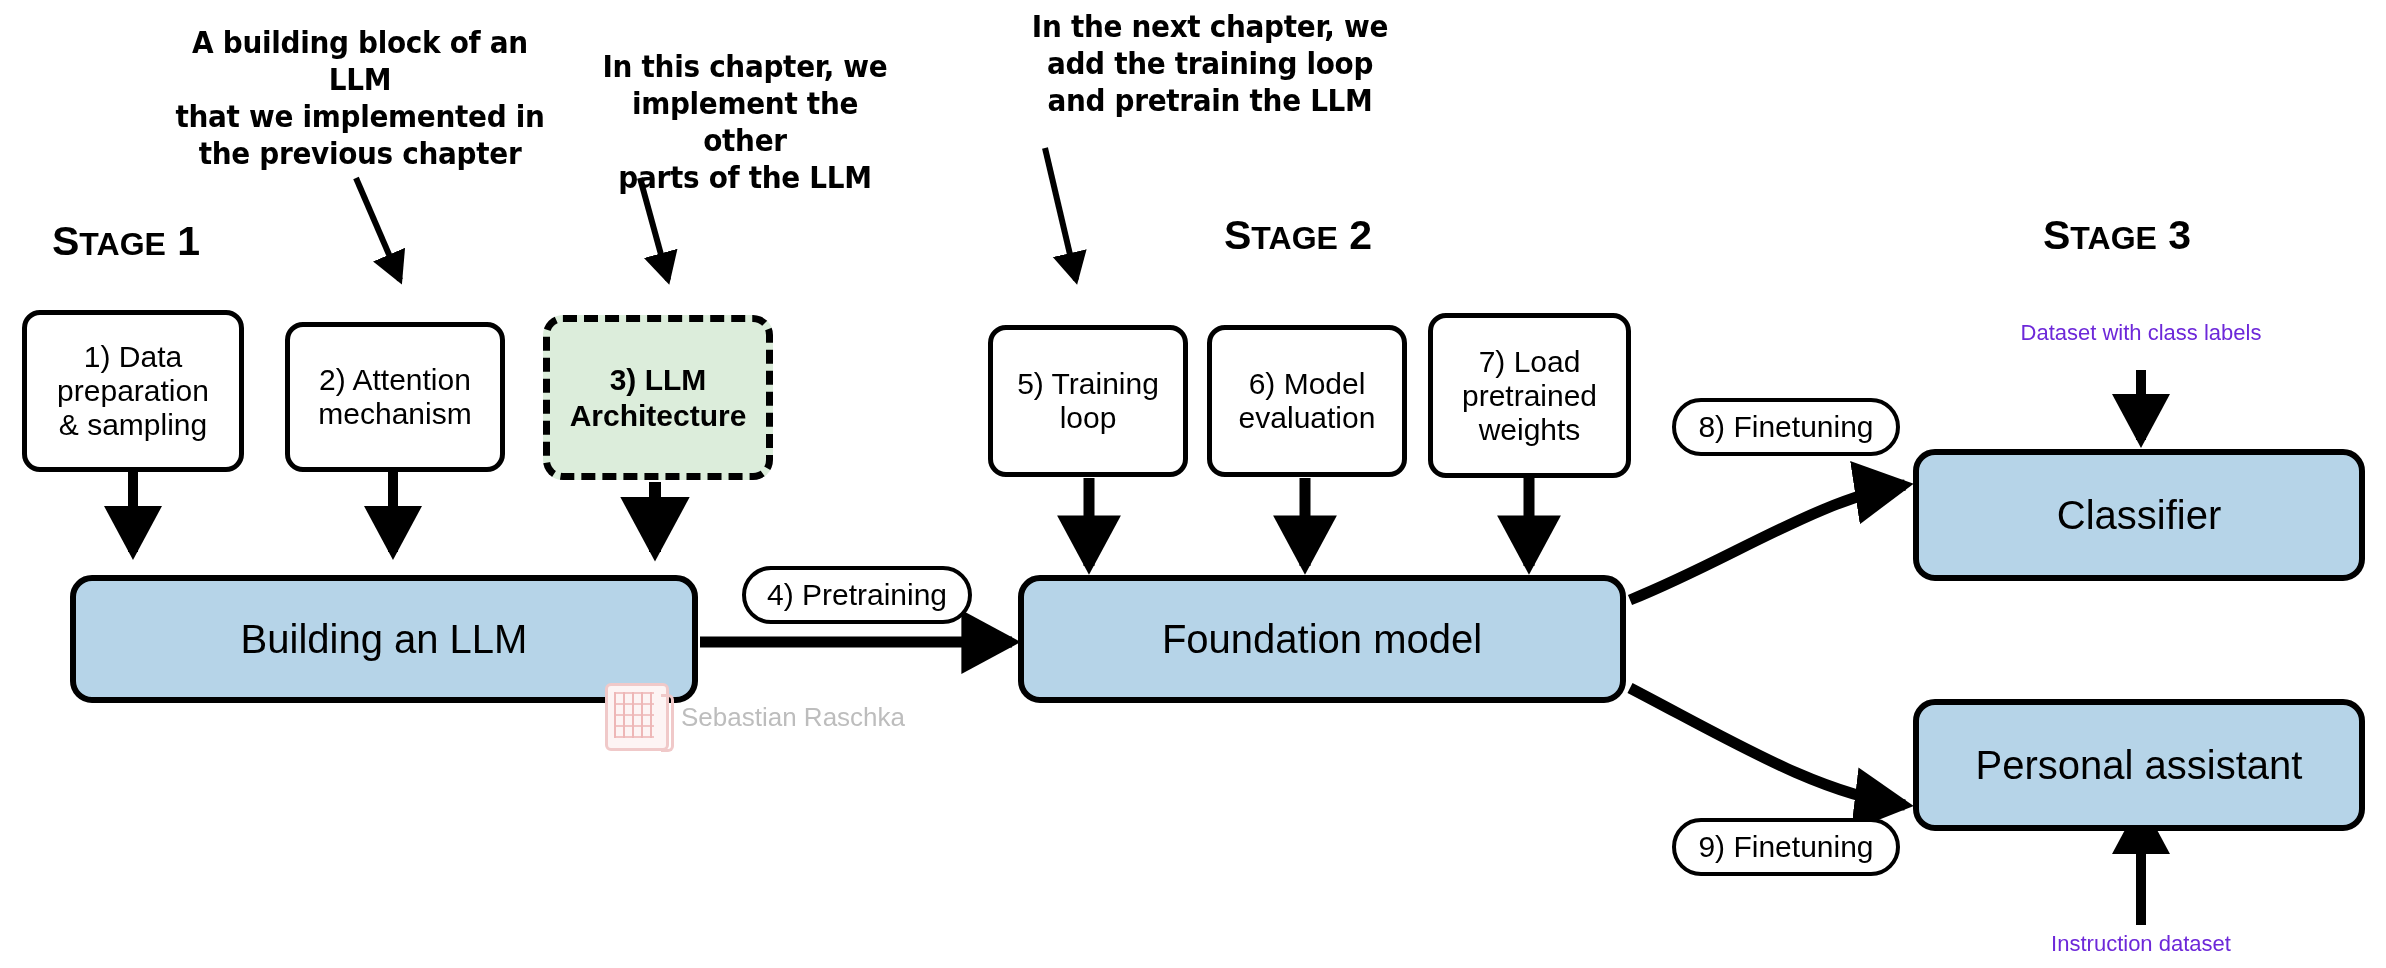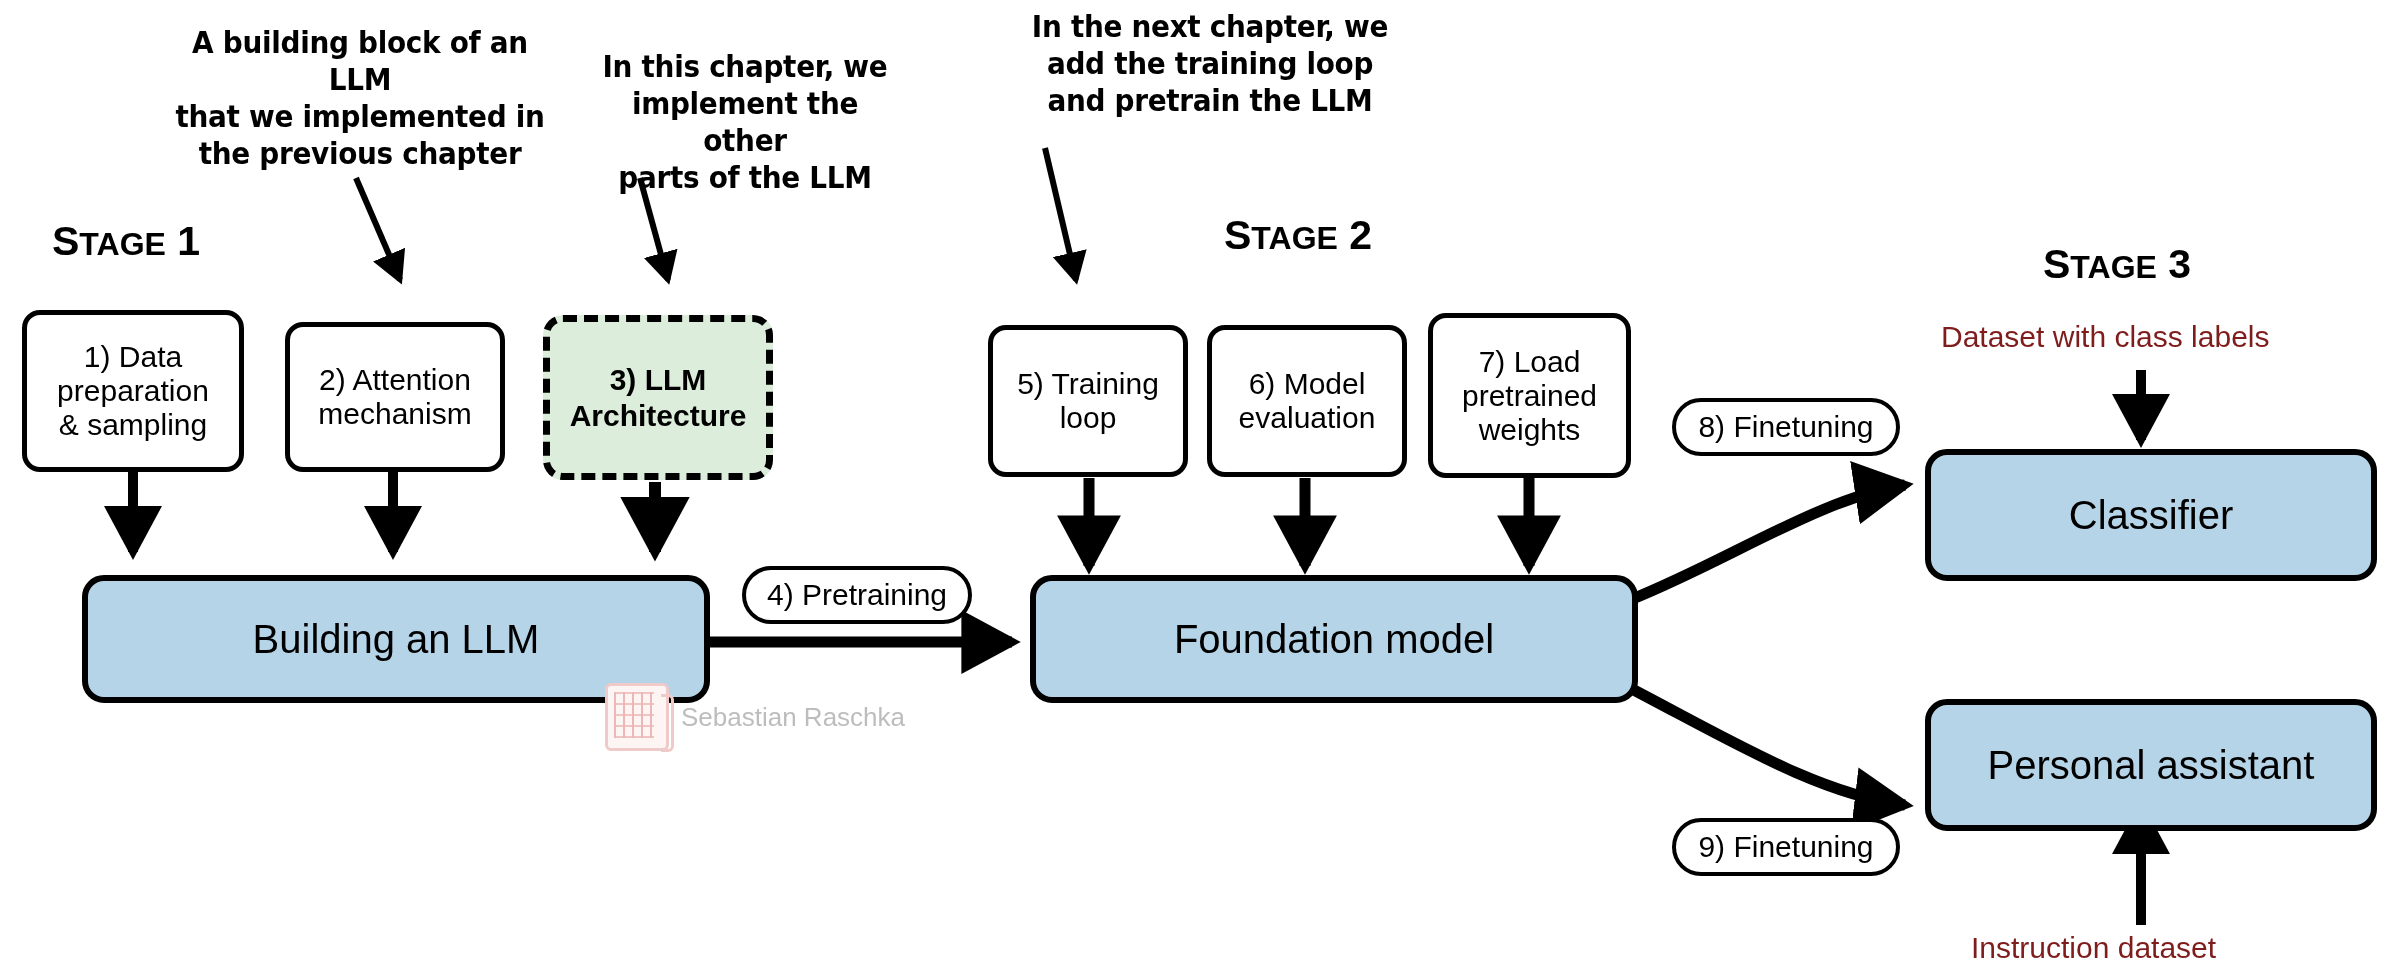--- a/index.html
+++ b/index.html
@@ -65,21 +65,20 @@
     white-space: pre-line;
     padding: 2px 6px;
   }
 
   .node.blue {
     background: #b6d4e8;
     border-width: 6px;
     border-radius: 22px;
     font-size: 40px;
     line-height: 46px;
-    margin-left: 12px;
   }
 
   .node.green {
     background: #dceddb;
     border: 7px dashed #000000;
     border-radius: 20px;
     font-weight: bold;
     font-size: 30px;
     line-height: 36px;
   }
@@ -94,23 +93,24 @@
     border: 4px solid #000000;
     border-radius: 30px;
     font-size: 30px;
     color: #000000;
     white-space: nowrap;
     padding: 16px 14px;
   }
 
   .plain-text {
     position: absolute;
-    font-size: 30px;
-    color: #7f1d1d;
+    font-size: 22px;
+    color: #6d28d9;
     white-space: nowrap;
+    text-align: center;
   }
 
   
   .watermark {
     position: absolute;
     display: flex;
     align-items: center;
     gap: 12px;
     opacity: 1;
   }
@@ -202,21 +202,21 @@
 and pretrain the LLM</div>
 
   <div class="stage-label" style="left:40px; top:218px;margin-left:12px;">
     <span class="big">S</span><span class="sc">TAGE</span><span class="big"> </span><span class="big">1</span>
   </div>
 
   <div class="stage-label" style="left:1224px; top:212px;">
     <span class="big">S</span><span class="sc">TAGE</span><span class="big"> </span><span class="big">2</span>
   </div>
 
-  <div class="stage-label" style="left:2043px; top:212px;margin-top:29px;">
+  <div class="stage-label" style="left:2043px; top:212px;">
     <span class="big">S</span><span class="sc">TAGE</span><span class="big"> </span><span class="big">3</span>
   </div>
 
   <div class="node" style="left:22px; top:310px; width:222px; height:162px;">1) Data
 preparation
 &amp; sampling</div>
 
   <div class="node" style="left:285px; top:322px; width:220px; height:150px;">2) Attention
 mechanism</div>
 

